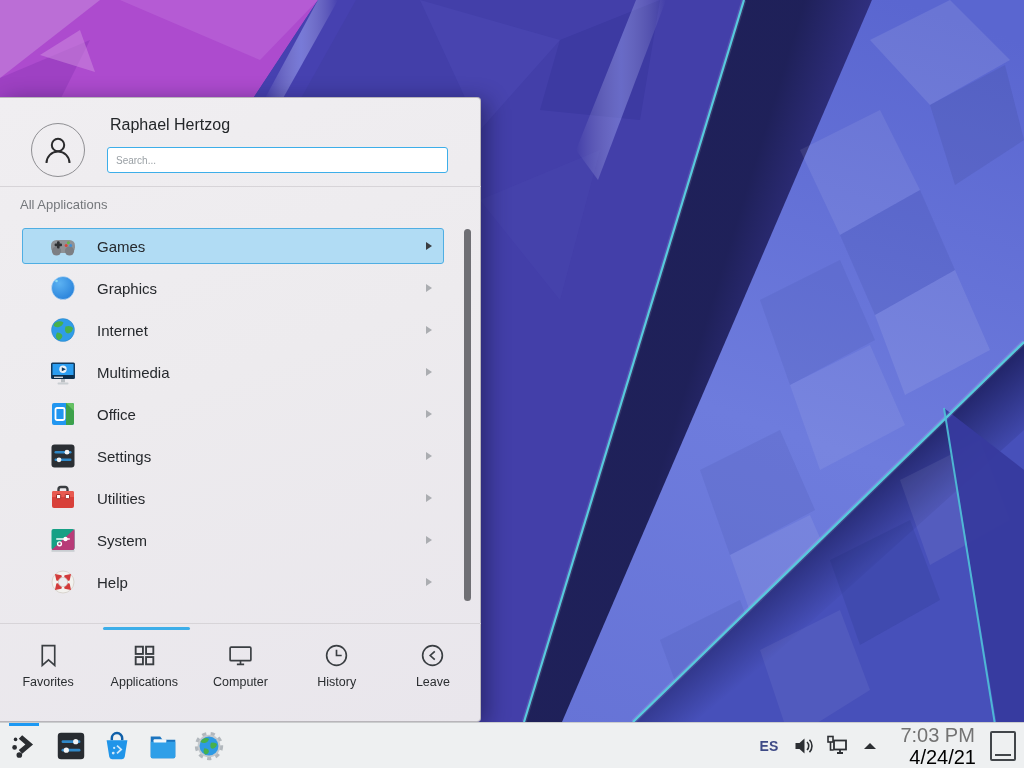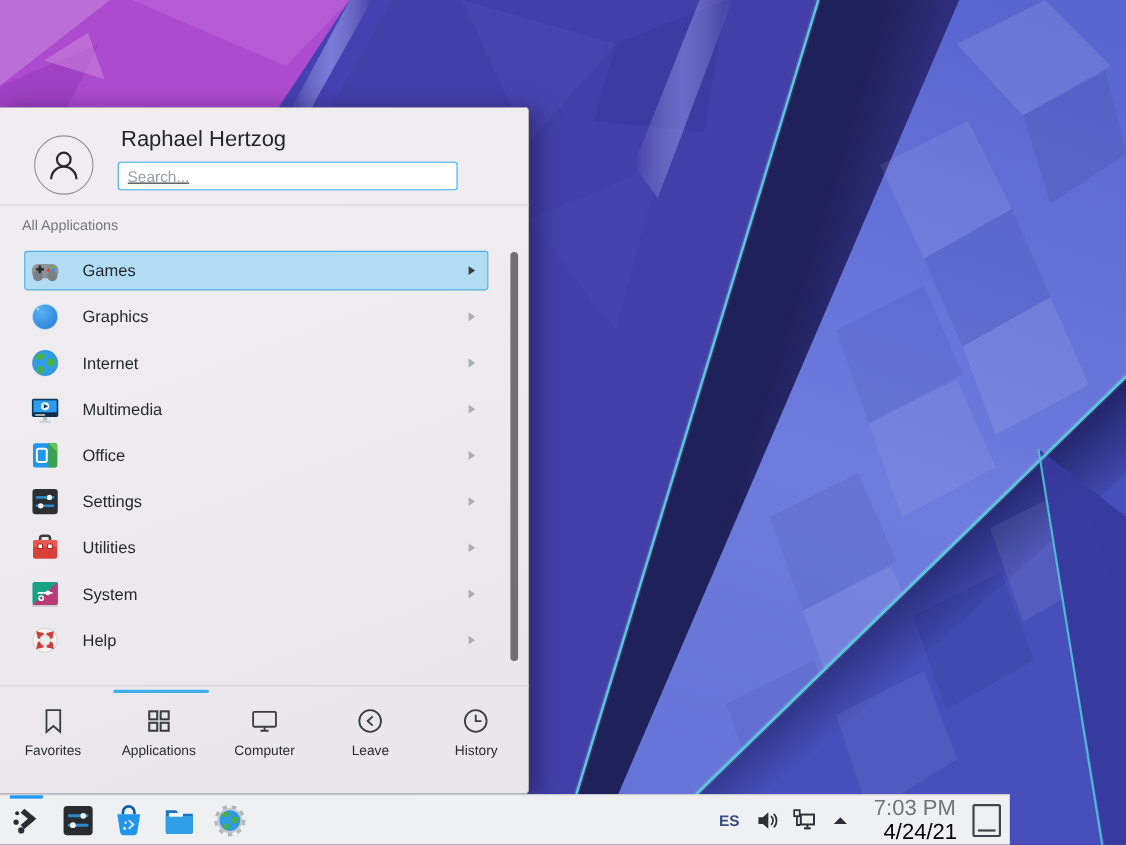--- a/index.html
+++ b/index.html
@@ -11,50 +11,50 @@
   #wallpaper{position:absolute;left:0;top:0;z-index:0;}
 
   
   .menu-panel{position:absolute;left:0;top:97px;width:481px;height:625px;z-index:5;
     background:linear-gradient(160deg,#f0eef1 0%,#edebee 45%,#e9e6ec 100%);
     border:1px solid #b8b5ba;border-left:none;box-sizing:border-box;
     border-radius:0 4px 4px 0;box-shadow:6px 4px 22px rgba(10,10,40,.45);}
   .menu-header{position:absolute;left:0;top:0;width:100%;height:88px;}
   .avatar{position:absolute;left:31px;top:25px;width:52px;height:52px;border-radius:50%;
     border:1px solid #8f8f93;display:flex;align-items:center;justify-content:center;}
-  .user-name{position:absolute;left:110px;top:18px;font-size:20px;color:#232629;}
-  .search-box{position:absolute;left:107px;top:49px;width:309px;height:26px;box-sizing:border-box;
+  .user-name{position:absolute;left:110px;top:18px;font-size:16px;color:#232629;}
+  .search-box{position:absolute;left:107px;top:49px;width:341px;height:26px;box-sizing:border-box;
     background:#ffffff;border:1px solid #3daee9;border-radius:3px;
-    font-family:"Liberation Sans",sans-serif;font-size:14px;color:#232629;padding:0 8px;outline:none;text-decoration:underline;}
+    font-family:"Liberation Sans",sans-serif;font-size:10px;color:#232629;padding:0 8px;outline:none;}
   .search-box::placeholder{color:#9aa0a5;}
   .hsep{position:absolute;left:0;width:481px;height:1px;background:#d7d4d8;}
   .section-label{position:absolute;left:20px;top:99px;font-size:13px;color:#74777b;}
 
   .list{position:absolute;left:0;top:127px;width:481px;height:398px;overflow:hidden;}
   .row{height:42px;display:flex;align-items:center;}
   .row-inner{margin-left:22px;width:422px;height:36px;box-sizing:border-box;display:flex;align-items:center;
-    border:1px solid transparent;border-radius:3px;padding-left:4px;}
+    border:1px solid transparent;border-radius:3px;padding-left:26px;}
   .row-inner.hl{background:#b1dcf4;border-color:#4faee3;}
   .cat-icon{width:28px;height:28px;flex:0 0 28px;}
   .row-label{margin-left:20px;font-size:15px;color:#26292d;}
   .arrow{margin-left:auto;margin-right:11px;width:0;height:0;
     border-left:6px solid #abadb1;border-top:4.5px solid transparent;border-bottom:4.5px solid transparent;}
   .arrow.dark{border-left-color:#3a3d41;}
   .scrollbar{position:absolute;left:464px;top:131px;width:7px;height:372px;border-radius:4px;
     background:#6f6f74;}
 
   .footer{position:absolute;left:0;top:525px;width:481px;height:99px;}
   .tab-indicator{position:absolute;left:103px;top:4px;width:87px;height:3px;border-radius:2px;background:#3daee9;}
   .tabs{position:absolute;left:0;top:10px;width:481px;display:flex;}
   .tab{flex:1 1 0;display:flex;flex-direction:column;align-items:center;cursor:default;}
   .tab svg{width:27px;height:27px;margin-top:9px;}
   .tab-label{margin-top:6px;font-size:12.5px;color:#2a2d30;}
 
   
-  .taskbar{position:absolute;left:0;top:722px;width:918px;height:46px;z-index:6;
+  .taskbar{position:absolute;left:0;top:722px;width:1024px;height:46px;z-index:6;
     background:#eef0f1;border-top:1px solid #cbcdce;box-sizing:border-box;display:flex;align-items:center;}
   .task-launchers{display:flex;align-items:center;height:100%;margin-left:2px;}
   .task-btn{width:46px;height:46px;display:flex;align-items:center;justify-content:center;position:relative;}
   .task-btn .active-ind{position:absolute;left:7px;top:0px;width:30px;height:3px;background:#1d99f3;}
   .tray{margin-left:auto;display:flex;align-items:center;height:100%;}
   .kbd-layout{font-size:14px;font-weight:bold;color:#3e4a86;margin-right:14px;}
   .tray-ic{width:24px;height:24px;margin-right:9px;display:flex;align-items:center;justify-content:center;}
   .clock{display:flex;flex-direction:column;align-items:center;margin:0 14px 0 8px;line-height:1;}
   .clock-time{font-size:20px;color:#737373;}
   .clock-date{font-size:20px;color:#000000;margin-top:2px;margin-left:10px;}
@@ -321,31 +321,31 @@
         <svg viewBox="0 0 26 26" fill="none" stroke="#3a3e42" stroke-width="1.6">
           <rect x="3" y="5" width="20" height="13" rx="1"></rect>
           <path d="M13,18 v3.5 M9.5,21.5 h7"></path>
         </svg>
         <span class="tab-label">Computer</span>
       </div>
 
       <div class="tab">
         <svg viewBox="0 0 26 26" fill="none" stroke="#3a3e42" stroke-width="1.6">
           <circle cx="13" cy="13" r="9.5"></circle>
-          <path d="M15.2,9 l-4.4,4 4.4,4"></path>
-        </svg>
-        <span class="tab-label">Leave</span>
+          <path d="M13,7.5 v5.5 h5"></path>
+        </svg>
+        <span class="tab-label">History</span>
       </div>
 
       <div class="tab">
         <svg viewBox="0 0 26 26" fill="none" stroke="#3a3e42" stroke-width="1.6">
           <circle cx="13" cy="13" r="9.5"></circle>
-          <path d="M13,7.5 v5.5 h5"></path>
-        </svg>
-        <span class="tab-label">History</span>
+          <path d="M15.2,9 l-4.4,4 4.4,4"></path>
+        </svg>
+        <span class="tab-label">Leave</span>
       </div>
     </div>
   </div>
 </div>
 
 <div class="taskbar">
   <div class="task-launchers">
 
     <div class="task-btn">
       <div class="active-ind"></div>

